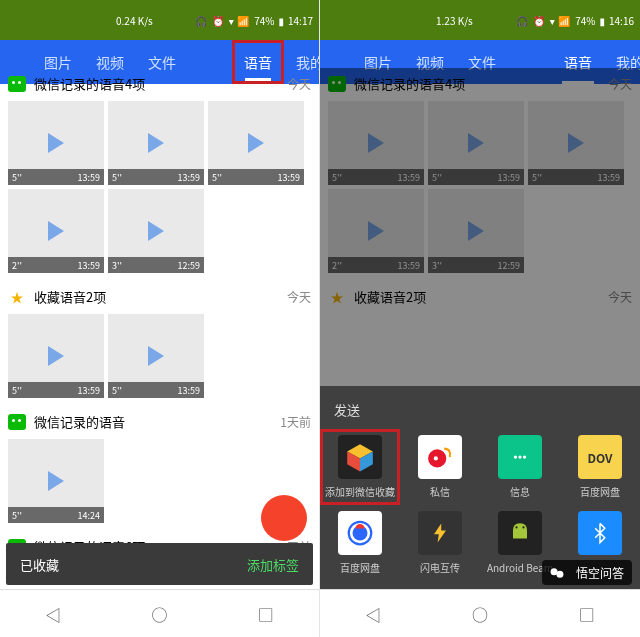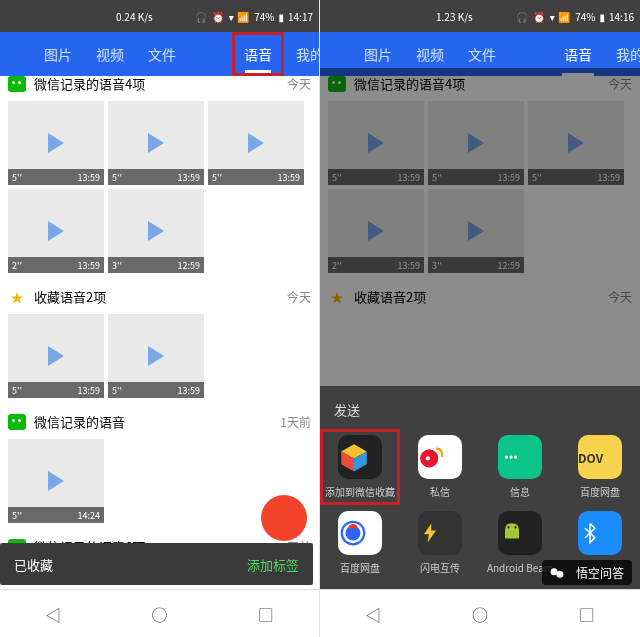--- a/index.html
+++ b/index.html
@@ -1,20 +1,20 @@
 <!DOCTYPE html>
 <html><head>
 <meta charset="utf-8">
 <style>
 * { margin: 0; padding: 0; box-sizing: border-box; }
 body { font-family: -apple-system, "Noto Sans CJK SC", sans-serif; background: #fff; width: 640px; height: 637px; overflow: hidden; position: relative; }
 .shot { position: absolute; top: 0; width: 320px; height: 100%; background: #fff; overflow: hidden; }
 .shot.left { left: 0; border-right: 1px solid #e5e5e5; }
 .shot.right { left: 320px; }
-.statusbar { height: 32px; background: #404040; color: #fff; display: flex; align-items: center; justify-content: flex-end; font-size: 10px; padding: 0 6px; gap: 4px; }
+.statusbar { height: 40px; background: #4d7c0f; color: #fff; display: flex; align-items: center; justify-content: flex-end; font-size: 10px; padding: 0 6px; gap: 4px; }
 .statusbar .net { margin-right: auto; padding-left: 110px; }
 .tabbar { background: #2565f0; height: 44px; display: flex; align-items: center; padding-left: 32px; }
 .tab { flex: 0 0 auto; color: #cfe0ff; font-size: 14px; padding: 0 12px; height: 44px; display: flex; align-items: center; position: relative; }
 .tab.active { color: #fff; margin-left: 44px; }
 .tab.active::after { content: ""; position: absolute; bottom: 0; left: 10px; right: 10px; height: 3px; background: #fff; }
 .tab.hl { border: 3px solid #c92028; padding: 0 9px; }
 .menu-dots { margin-left: auto; width: 40px; color: #fff; text-align: center; letter-spacing: 0; }
 .content { position: absolute; top: 68px; bottom: 48px; left: 0; right: 0; overflow: hidden; }
 .section-h { display: flex; align-items: center; padding: 6px 8px; font-size: 13px; }
 .wx-ico { width: 18px; height: 16px; background: #09bb07; border-radius: 3px; margin-right: 8px; position: relative; }
@@ -22,30 +22,30 @@
 .wx-ico::before { left: 4px; }
 .wx-ico::after { left: 10px; }
 .star-ico { width: 18px; height: 18px; color: #f5b400; margin-right: 8px; display:flex; align-items:center; justify-content:center; }
 .sec-date { margin-left: auto; color: #888; font-size: 12px; }
 .thumbs { display: flex; flex-wrap: wrap; gap: 4px; padding: 2px 8px 8px; }
 .thumb { width: 96px; height: 84px; background: #e9e9e9; position: relative; }
 .thumb .play { position: absolute; top: 50%; left: 50%; width: 0; height: 0; border-style: solid; border-width: 10px 0 10px 16px; border-color: transparent transparent transparent #7aa7e8; transform: translate(-50%, -50%); }
 .thumb .bar { position: absolute; bottom: 0; left: 0; right: 0; height: 16px; background: rgba(0,0,0,0.55); color: #fff; font-size: 9px; display: flex; justify-content: space-between; padding: 0 4px; align-items: center; }
 .navbar { position: absolute; bottom: 0; left: 0; right: 0; height: 48px; background: #fff; border-top: 1px solid #ddd; display: flex; justify-content: space-around; align-items: center; }
 .nav-btn { color: #555; }
-.toast { position: absolute; bottom: 52px; left: 0; right: 6px; background: #3a3a3a; color: #fff; height: 42px; display: flex; align-items: center; padding: 0 14px; font-size: 13px; border-radius: 2px; }
+.toast { position: absolute; bottom: 52px; left: 6px; right: 6px; background: #3a3a3a; color: #fff; height: 42px; display: flex; align-items: center; padding: 0 14px; font-size: 13px; border-radius: 2px; }
 .toast .tag { margin-left: auto; color: #4cd964; }
 .fab { position: absolute; bottom: 96px; right: 12px; width: 46px; height: 46px; background: #f4432a; border-radius: 50%; }
 .dimmer { position: absolute; top: 68px; left: 0; right: 0; bottom: 48px; background: rgba(0,0,0,0.45); }
 .sheet { position: absolute; left: 0; right: 0; bottom: 48px; background: #404040; color: #ddd; padding: 10px 0 8px; }
 .sheet-title { font-size: 13px; padding: 4px 14px 10px; }
 .sheet-grid { display: flex; flex-wrap: wrap; }
 .sheet-item { width: 25%; display: flex; flex-direction: column; align-items: center; gap: 5px; padding: 6px 0; }
 .sheet-item .lbl { font-size: 10px; color: #ccc; text-align: center; }
-.app-ico { width: 44px; height: 44px; border-radius: 10px; display: flex; align-items: center; justify-content: flex-start; }
+.app-ico { width: 44px; height: 44px; border-radius: 4px; display: flex; align-items: center; justify-content: center; }
 .sheet-item.hl { outline: 3px solid #c92028; outline-offset: -3px; }
 .watermark { position: absolute; bottom: 52px; right: 8px; background: rgba(0,0,0,0.75); color: #fff; font-size: 12px; padding: 4px 8px; border-radius: 4px; display:flex; align-items:center; gap:12px; }
 .wm-logo { width:14px; height:14px; }
 </style>
 </head>
 <body>
 
 <div class="shot left">
   <div class="statusbar">
     <span class="net">0.24 K/s</span>

